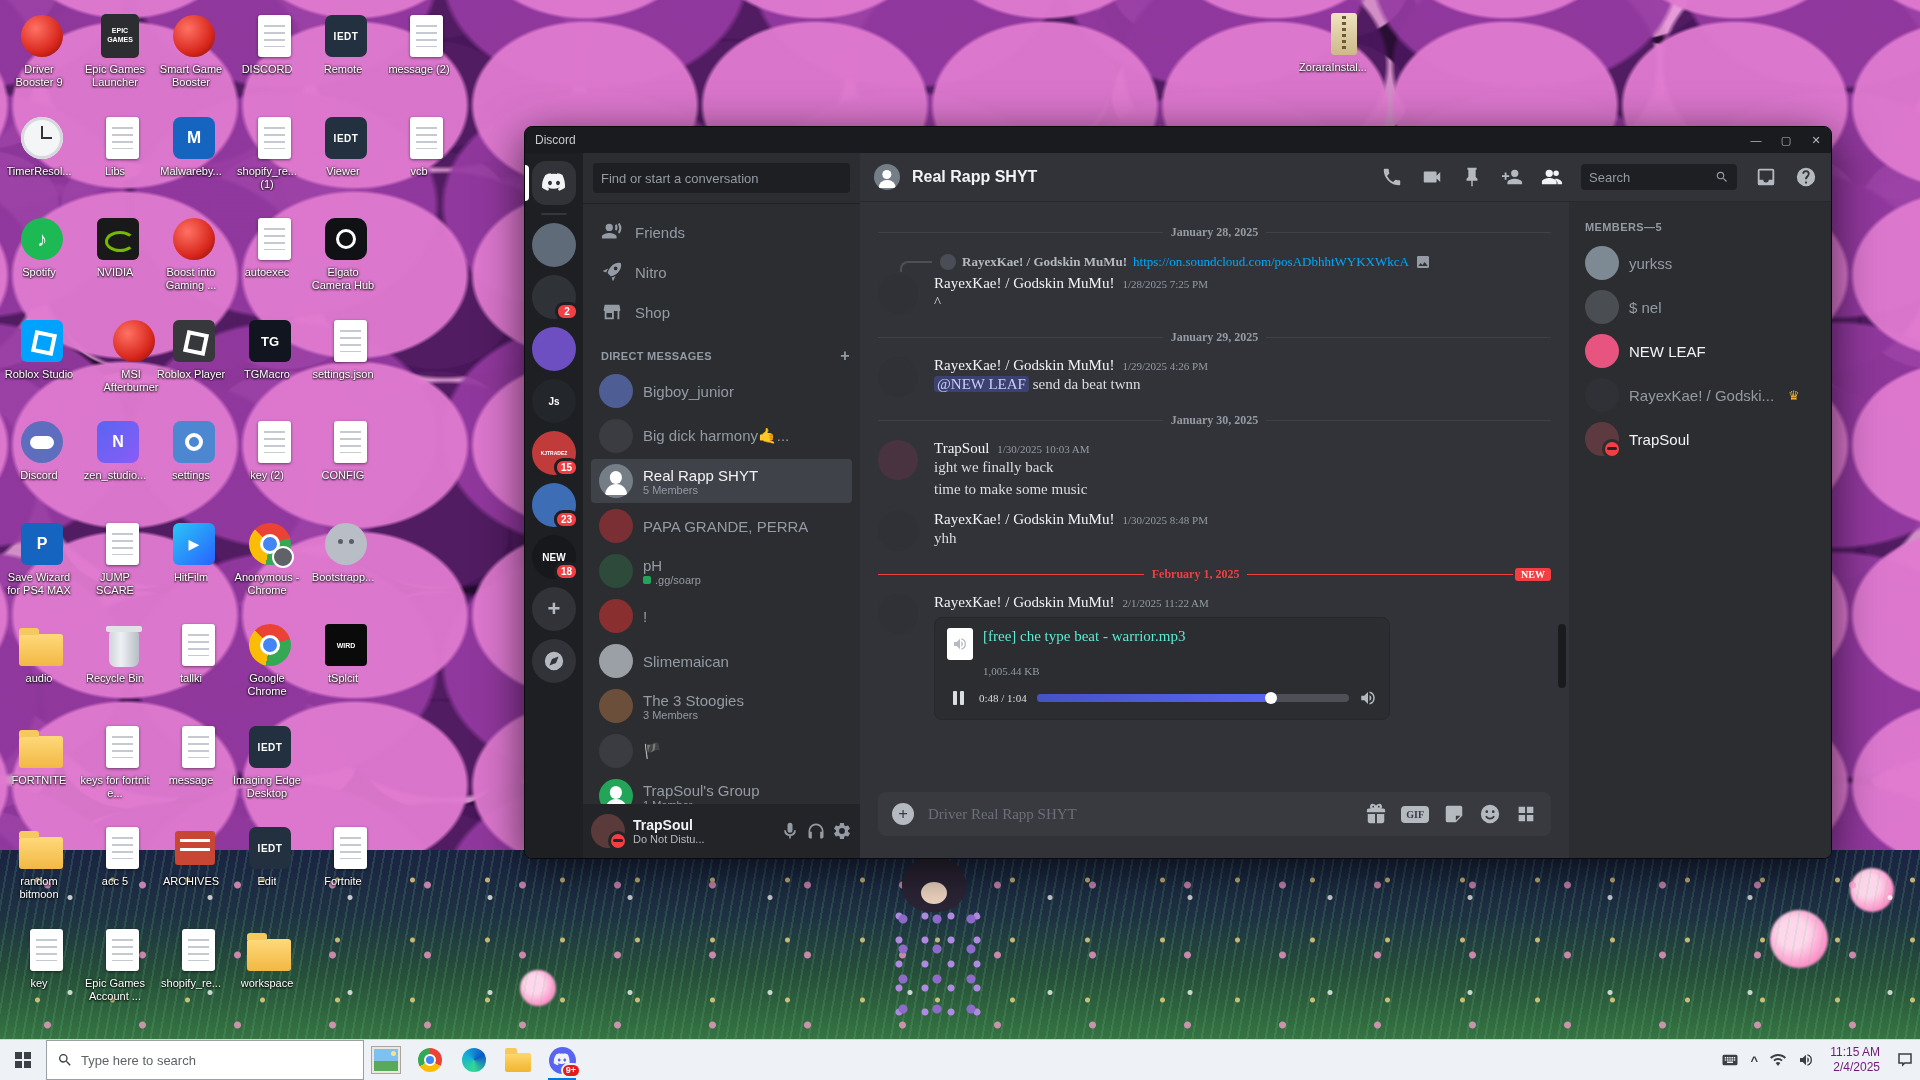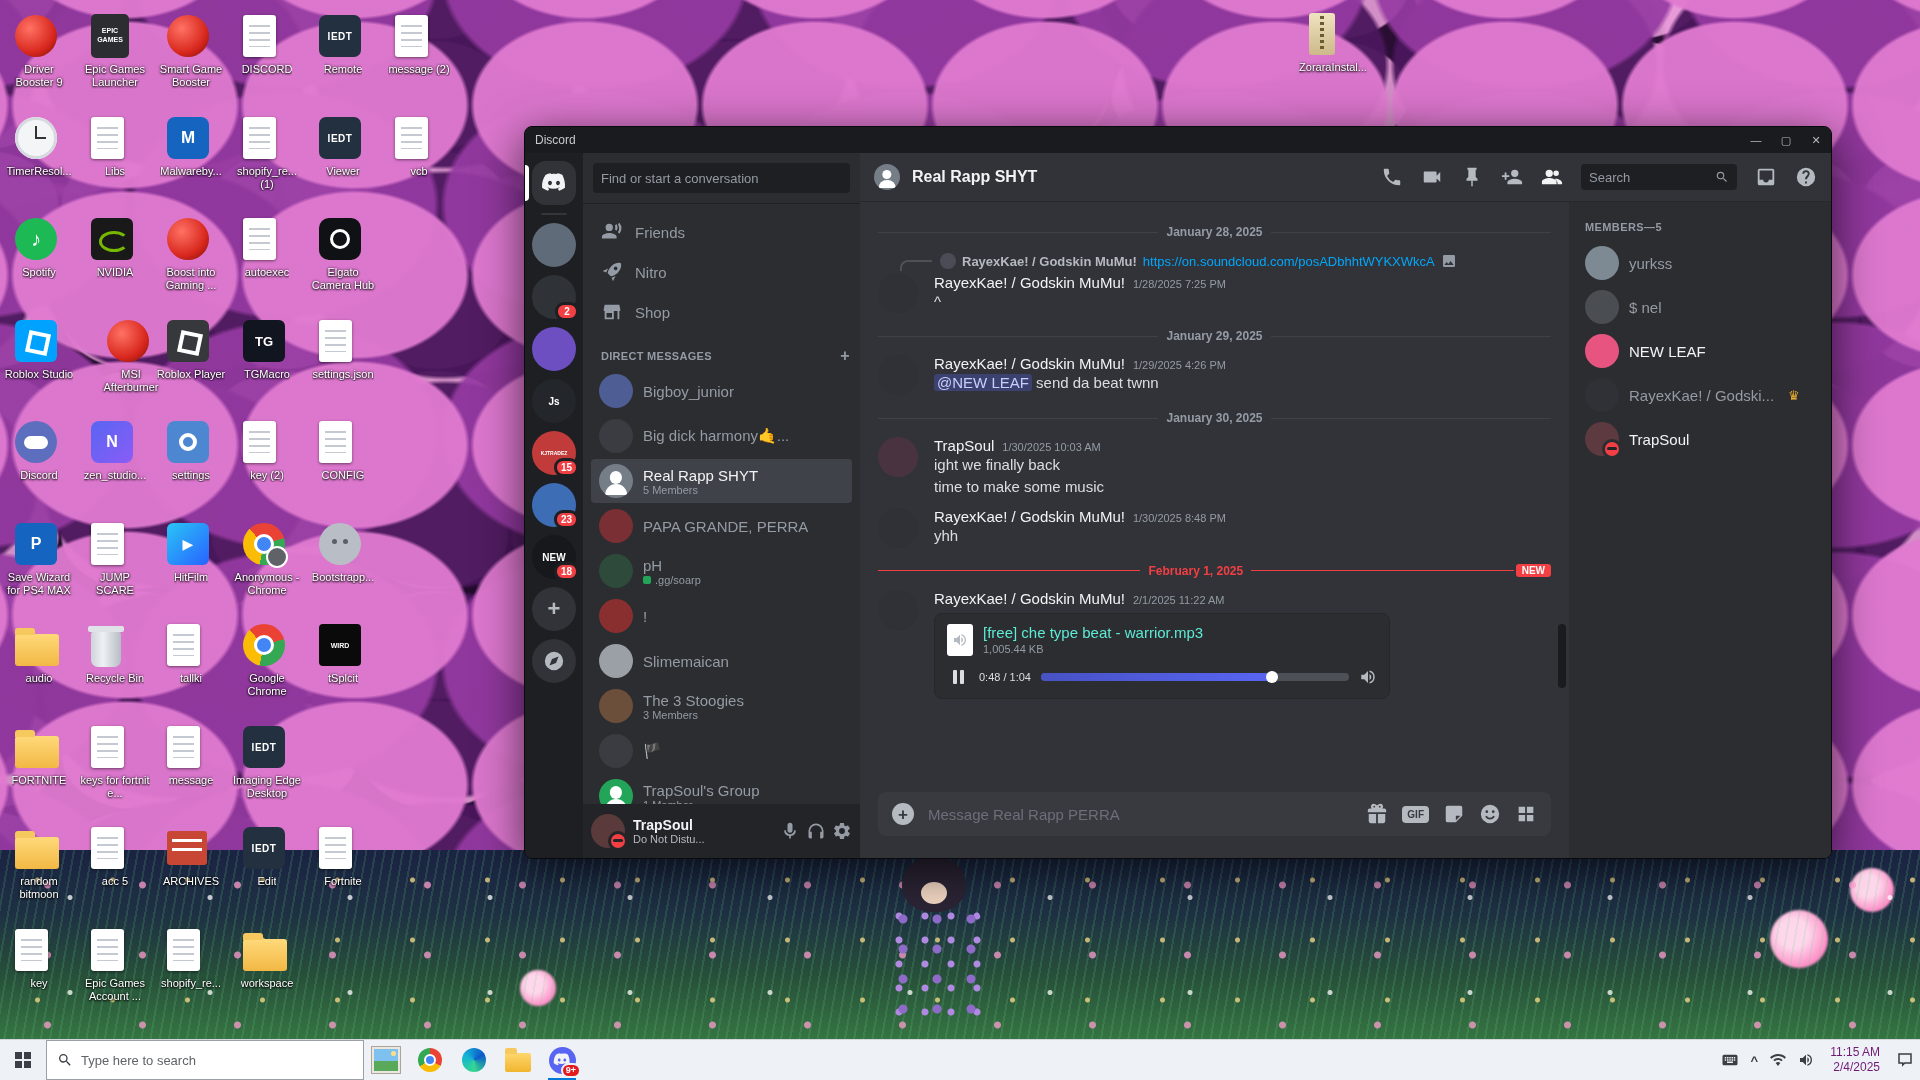--- a/index.html
+++ b/index.html
@@ -32,21 +32,21 @@
   .char-hair{position:absolute;left:24px;top:0;width:64px;height:56px;background:#2b2435;border-radius:50% 50% 45% 45%;}
   .char-face{position:absolute;left:43px;top:26px;width:26px;height:22px;background:#f0d6c2;border-radius:50%;}
   .char-body{position:absolute;left:8px;top:48px;width:96px;height:128px;border-radius:20px 20px 8px 8px;
     background:linear-gradient(180deg,#f6f2f8,#e2d8ef 70%,#cfc0e6);
     background-image:radial-gradient(circle,#8e6bc9 0 4px,transparent 5px),radial-gradient(circle,#b08ae0 0 3px,transparent 4px);
     background-size:34px 30px,26px 24px;}
 
   
   #desktop-icons{position:absolute;inset:0;z-index:2;}
   .desk-icon{position:absolute;width:70px;display:flex;flex-direction:column;align-items:center;gap:3px;}
-  .dg{width:48px;height:48px;display:flex;align-items:center;justify-content:flex-start;}
+  .dg{width:48px;height:48px;display:flex;align-items:center;justify-content:flex-end;}
   .di-label{font-size:11px;line-height:1.2;color:#fff;text-align:center;max-width:72px;
     text-shadow:0 1px 2px #000,0 0 3px rgba(0,0,0,.9);
     display:-webkit-box;-webkit-line-clamp:2;-webkit-box-orient:vertical;overflow:hidden;}
   .ic{display:flex;align-items:center;justify-content:center;}
   .t-doc .ic{width:33px;height:42px;background:#fff;border-radius:3px;position:relative;box-shadow:0 1px 3px rgba(0,0,0,.5);}
   .t-doc .ic::after{content:"";position:absolute;left:6px;right:6px;top:10px;height:22px;
     background:repeating-linear-gradient(#c5cad2 0 2px,transparent 2px 7px);}
   .t-folder .ic{width:44px;height:32px;background:linear-gradient(#ffd97a,#f2b844);border-radius:3px;position:relative;margin-top:10px;}
   .t-folder .ic::before{content:"";position:absolute;top:-6px;left:0;width:20px;height:7px;background:#f6c95e;border-radius:3px 3px 0 0;}
   .t-iedt .ic{width:42px;height:42px;background:#22303f;border-radius:7px;color:#fff;font-weight:bold;font-size:10px;letter-spacing:.5px;}
@@ -145,21 +145,21 @@
   .grp-av{position:relative;background:#757e87;border-radius:50%;overflow:hidden;}
   .grp-av::after{content:"";position:absolute;left:50%;top:22%;width:36%;height:36%;background:#fff;border-radius:50%;transform:translateX(-50%);}
   .grp-av::before{content:"";position:absolute;left:50%;bottom:8%;width:64%;height:32%;background:#fff;
     border-radius:50% 50% 0 0 / 100% 100% 0 0;transform:translateX(-50%);}
   .ch-av{width:26px;height:26px;flex:none;}
   .ch-title{font-size:16px;font-weight:600;color:#f2f3f5;white-space:nowrap;}
   .ch-icons{margin-left:auto;display:flex;align-items:center;gap:18px;}
   .ch-search{width:140px;height:26px;background:#1e1f22;border-radius:4px;display:flex;align-items:center;justify-content:space-between;
     padding:0 8px;font-size:13px;color:#949ba4;}
   .main-body{flex:1;display:flex;min-height:0;}
-  .chat-col{flex:1;display:flex;flex-direction:column;min-width:0;position:relative;}
+  .chat-col{flex:1;display:flex;flex-direction:column;min-width:0;position:relative;font-family:Liberation Serif, serif;}
   .messages{flex:1;overflow:hidden;padding:10px 0 4px;position:relative;}
   .chat-scrollbar{position:absolute;right:3px;top:72%;width:8px;height:64px;background:#1a1b1e;border-radius:4px;}
   .divider{display:flex;align-items:center;margin:14px 18px 4px;color:#949ba4;font-size:12px;font-weight:600;}
   .divider .dl{flex:1;height:1px;background:#3f4147;}
   .divider .dt{padding:0 8px;}
   .divider.unread{color:#f23f43;}
   .divider.unread .dl{background:#f23f43;}
   .new-badge{background:#f23f43;color:#fff;font-size:10px;font-weight:700;padding:1px 6px;border-radius:3px;margin-left:2px;}
   .msg{display:flex;gap:16px;padding:8px 18px 2px;align-items:flex-start;}
   .msg-avatar{width:40px;height:40px;border-radius:50%;flex:none;background:#3a3d44;}
@@ -172,21 +172,21 @@
   .r-link{color:#00a8fc;white-space:nowrap;overflow:hidden;text-overflow:ellipsis;max-width:330px;}
   .msg-head{display:flex;align-items:baseline;gap:8px;}
   .author{font-size:15px;font-weight:500;color:#f2f3f5;}
   .ts{font-size:11px;color:#949ba4;}
   .msg-line{font-size:15px;line-height:1.45;color:#dbdee1;}
   .mention{background:#3c4270;color:#c9cdfb;border-radius:3px;padding:0 3px;font-weight:500;}
   .attach-card{margin-top:6px;width:430px;background:#2b2d31;border:1px solid #26272b;border-radius:8px;padding:10px 12px;}
   .att-row{display:flex;align-items:flex-start;gap:10px;}
   .att-file{width:26px;height:32px;background:#fff;border-radius:3px;display:flex;align-items:center;justify-content:center;color:#5865f2;flex:none;}
   .att-name{font-size:15px;color:#5eead4;white-space:nowrap;overflow:hidden;text-overflow:ellipsis;}
-  .att-size{font-size:11px;color:#949ba4;margin-top:2px;}
+  .att-size{font-size:11px;color:#949ba4;margin-top:20px;}
   .player{margin-top:10px;display:flex;align-items:center;gap:10px;}
   .pause-btn{width:22px;height:22px;display:flex;align-items:center;justify-content:center;gap:3px;}
   .pause-btn i{width:4px;height:14px;background:#dbdee1;border-radius:1px;display:block;}
   .p-time{font-size:11px;color:#dbdee1;white-space:nowrap;}
   .p-track{flex:1;height:8px;background:#4e5058;border-radius:4px;position:relative;}
   .p-fill{position:absolute;left:0;top:0;bottom:0;background:linear-gradient(90deg,#4752c4,#5865f2);border-radius:4px;}
   .p-knob{position:absolute;top:-2px;width:12px;height:12px;background:#fff;border-radius:50%;}
   .input-row{flex:none;padding:4px 18px 22px;}
   .input-bar{height:44px;background:#383a40;border-radius:8px;display:flex;align-items:center;gap:14px;padding:0 14px;}
   .plus-circle{width:22px;height:22px;border-radius:50%;background:#b5bac1;color:#383a40;font-size:17px;font-weight:700;
@@ -933,21 +933,21 @@
                           </svg>
                         </span>
                       </div>
                     </div>
                   </div>
                 </div>
               </div>
             <div class="input-row">
               <div class="input-bar">
                 <span class="plus-circle">+</span>
-                <span class="input-ph">Message Real Rapp PERRA</span>
+                <span class="input-ph">Driver Real Rapp SHYT</span>
                 <span class="svgi i22">
                     <svg viewBox="0 0 24 24" fill="currentColor">
                       <path d="M20 6h-2.18A3 3 0 0 0 15 1a3.44 3.44 0 0 0-3 1.84A3.44 3.44 0 0 0 9 1a3 3 0 0 0-2.82 5H4a2 2 0 0 0-2 2v2h20V8a2 2 0 0 0-2-2zM9 3a1 1 0 1 1-1 1 1 1 0 0 1 1-1zm6 0a1 1 0 1 1-1 1 1 1 0 0 1 1-1zM3 20a2 2 0 0 0 2 2h6V12H3zm10 2h6a2 2 0 0 0 2-2v-8h-8z"></path>
                     </svg>
                   </span>
                 <span class="gif-badge">GIF</span>
                 <span class="svgi i22">
                     <svg viewBox="0 0 24 24" fill="currentColor">
                       <path d="M5 3h14a2 2 0 0 1 2 2v9l-7 7H5a2 2 0 0 1-2-2V5a2 2 0 0 1 2-2zm9 16 5-5h-5z"></path>
                     </svg>

